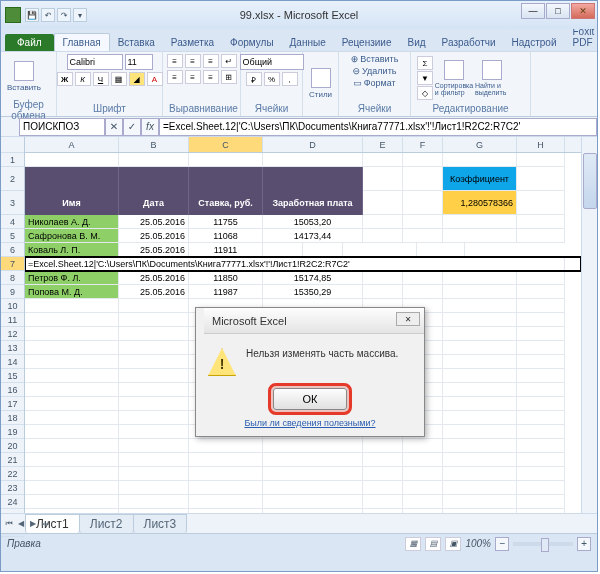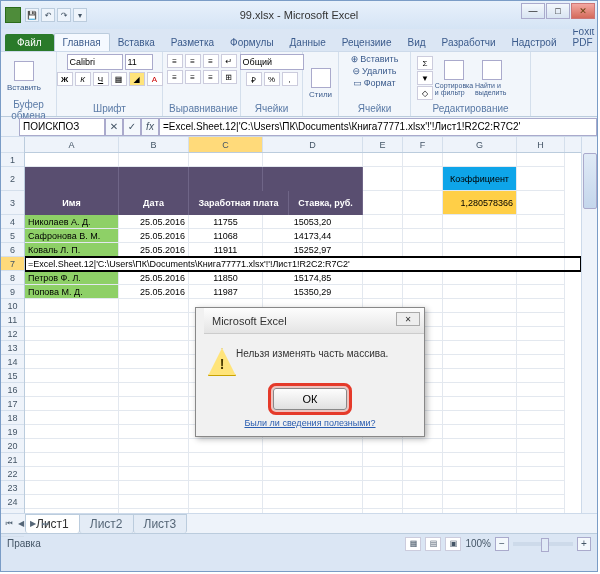--- a/index.html
+++ b/index.html
@@ -63,30 +63,30 @@
 
 .vscroll { width: 16px; background: #eef3fa; border-left: 1px solid #cddaea; position: relative; }
 .vscroll .thumb { position: absolute; top: 16px; left: 1px; width: 14px; height: 56px; background: linear-gradient(#e0eaf6,#c4d6ec); border: 1px solid #aac; border-radius: 2px; }
 
 .tabbar { height: 20px; background: #eef3fa; border-top: 1px solid #cddaea; display: flex; align-items: center; padding-left: 24px; gap: 0; position: relative; }
 .stab { padding: 2px 10px; font-size: 12px; color: #333; background: #fff; border: 1px solid #bcd; border-bottom: none; border-radius: 0 0 3px 3px; margin-right: -1px; }
 .stab.inactive { background: #e4ecf6; color: #567; }
 .tabnav { position: absolute; left: 2px; display: flex; }
 .tabnav .nb { width: 12px; height: 14px; font-size: 8px; display: flex; align-items: center; justify-content: center; color: #567; }
 
-.statusbar { height: 20px; background: #dbe6f4; border-top: 1px solid #bcd; display: flex; align-items: center; padding: 0 6px; font-size: 10px; color: #456; justify-content: space-between; }
+.statusbar { height: 20px; background: #dbe6f4; border-top: 1px solid #bcd; display: flex; align-items: center; padding: 0 6px; font-size: 10px; color: #456; justify-content: space-between; font-style: italic; }
 .zoom { display: flex; align-items: center; gap: 4px; }
 .zoom .zb { width: 14px; height: 14px; border: 1px solid #aac; background: #f4f8fc; display: flex; align-items: center; justify-content: center; font-size: 10px; }
 .zoom .zs { width: 60px; height: 4px; background: #cddaea; position: relative; }
 .zoom .zs::after { content: ''; position: absolute; left: 28px; top: -4px; width: 6px; height: 12px; background: #e0eaf6; border: 1px solid #aac; }
 
 .dialog { position: absolute; left: 194px; top: 306px; width: 230px; background: #f1f1f1; border: 1px solid #888; box-shadow: 2px 2px 6px rgba(0,0,0,0.3); }
 .dialog .dtitle { height: 26px; background: linear-gradient(#fdfdfd,#e4e4e4); border-bottom: 1px solid #ccc; display: flex; align-items: center; padding: 0 8px; font-size: 11px; color: #333; position: relative; margin-left: 8px; }
 .dialog .dclose { position: absolute; right: 4px; top: 4px; width: 24px; height: 14px; border: 1px solid #aaa; background: #eee; font-size: 8px; display: flex; align-items: center; justify-content: center; }
-.dialog .dbody { padding: 14px 12px 8px; display: flex; align-items: flex-start; font-size: 10px; color: #333; }
+.dialog .dbody { padding: 14px 12px 8px; display: flex; gap: 10px; align-items: flex-start; font-size: 10px; color: #333; }
 .dialog .dicon { width: 28px; height: 28px; background: #ffe47a; border: 1px solid #c9a200; position: relative; clip-path: polygon(50% 0, 100% 100%, 0 100%); }
 .dialog .dicon::after { content: '!'; position: absolute; left: 50%; top: 58%; transform: translate(-50%,-50%); font-weight: bold; color: #4a3a00; font-size: 14px; }
 .dialog .dbtns { text-align: center; padding: 4px 0 8px; }
 .dialog .dok { width: 74px; height: 22px; border: 1px solid #888; background: linear-gradient(#fdfdfd,#e0e0e0); font-size: 11px; outline: 3px solid #e53a2a; outline-offset: 2px; border-radius: 3px; box-shadow: 0 0 0 5px rgba(229,58,42,0.25); }
 .dialog .dlink { text-align: center; font-size: 9px; color: #2a5db0; text-decoration: underline; padding-bottom: 8px; }
 
 .colw-A { width: 94px; } .colw-B { width: 70px; } .colw-C { width: 74px; } .colw-D { width: 100px; }
 .colw-E { width: 40px; } .colw-F { width: 40px; } .colw-G { width: 74px; } .colw-H { width: 48px; }
 </style>
 </head>
@@ -290,22 +290,22 @@
             <div class="gc colw-C hdr-cell"></div>
             <div class="gc colw-D hdr-cell"></div>
             <div class="gc colw-E"></div>
             <div class="gc colw-F"></div>
             <div class="gc colw-G koef-h">Коэффициент</div>
             <div class="gc colw-H"></div>
           </div>
         <div class="gr h24">
             <div class="gc colw-A hdr-cell">Имя</div>
             <div class="gc colw-B hdr-cell">Дата</div>
+            <div class="gc colw-C hdr-cell">Ставка, руб.</div>
             <div class="gc colw-D hdr-cell">Заработная плата</div>
-            <div class="gc colw-C hdr-cell">Ставка, руб.</div>
             <div class="gc colw-E"></div>
             <div class="gc colw-F"></div>
             <div class="gc colw-G koef-v">1,280578366</div>
             <div class="gc colw-H"></div>
           </div>
         <div class="gr">
             <div class="gc colw-A name-cell">Николаев А. Д.</div>
             <div class="gc colw-B r">25.05.2016</div>
             <div class="gc colw-C c">11755</div>
             <div class="gc colw-D c">15053,20</div>
@@ -321,21 +321,20 @@
             <div class="gc colw-D c">14173,44</div>
             <div class="gc colw-E"></div>
             <div class="gc colw-F"></div>
             <div class="gc colw-G"></div>
             <div class="gc colw-H"></div>
           </div>
         <div class="gr">
             <div class="gc colw-A name-cell">Коваль Л. П.</div>
             <div class="gc colw-B r">25.05.2016</div>
             <div class="gc colw-C c">11911</div>
-            <div class="gc colw-D c">15252,97</div>
             <div class="gc colw-E"></div>
             <div class="gc colw-F"></div>
             <div class="gc colw-G"></div>
             <div class="gc colw-H"></div>
           </div>
         <div class="gr sel-row">
             <div class="gc" style="width:540px;overflow:visible">=Excel.Sheet.12|'C:\Users\ПК\Documents\Книга77771.xlsx'!'!Лист1!R2C2:R7C2'</div>
           </div>
         <div class="gr">
             <div class="gc colw-A name-cell">Петров Ф. Л.</div>

